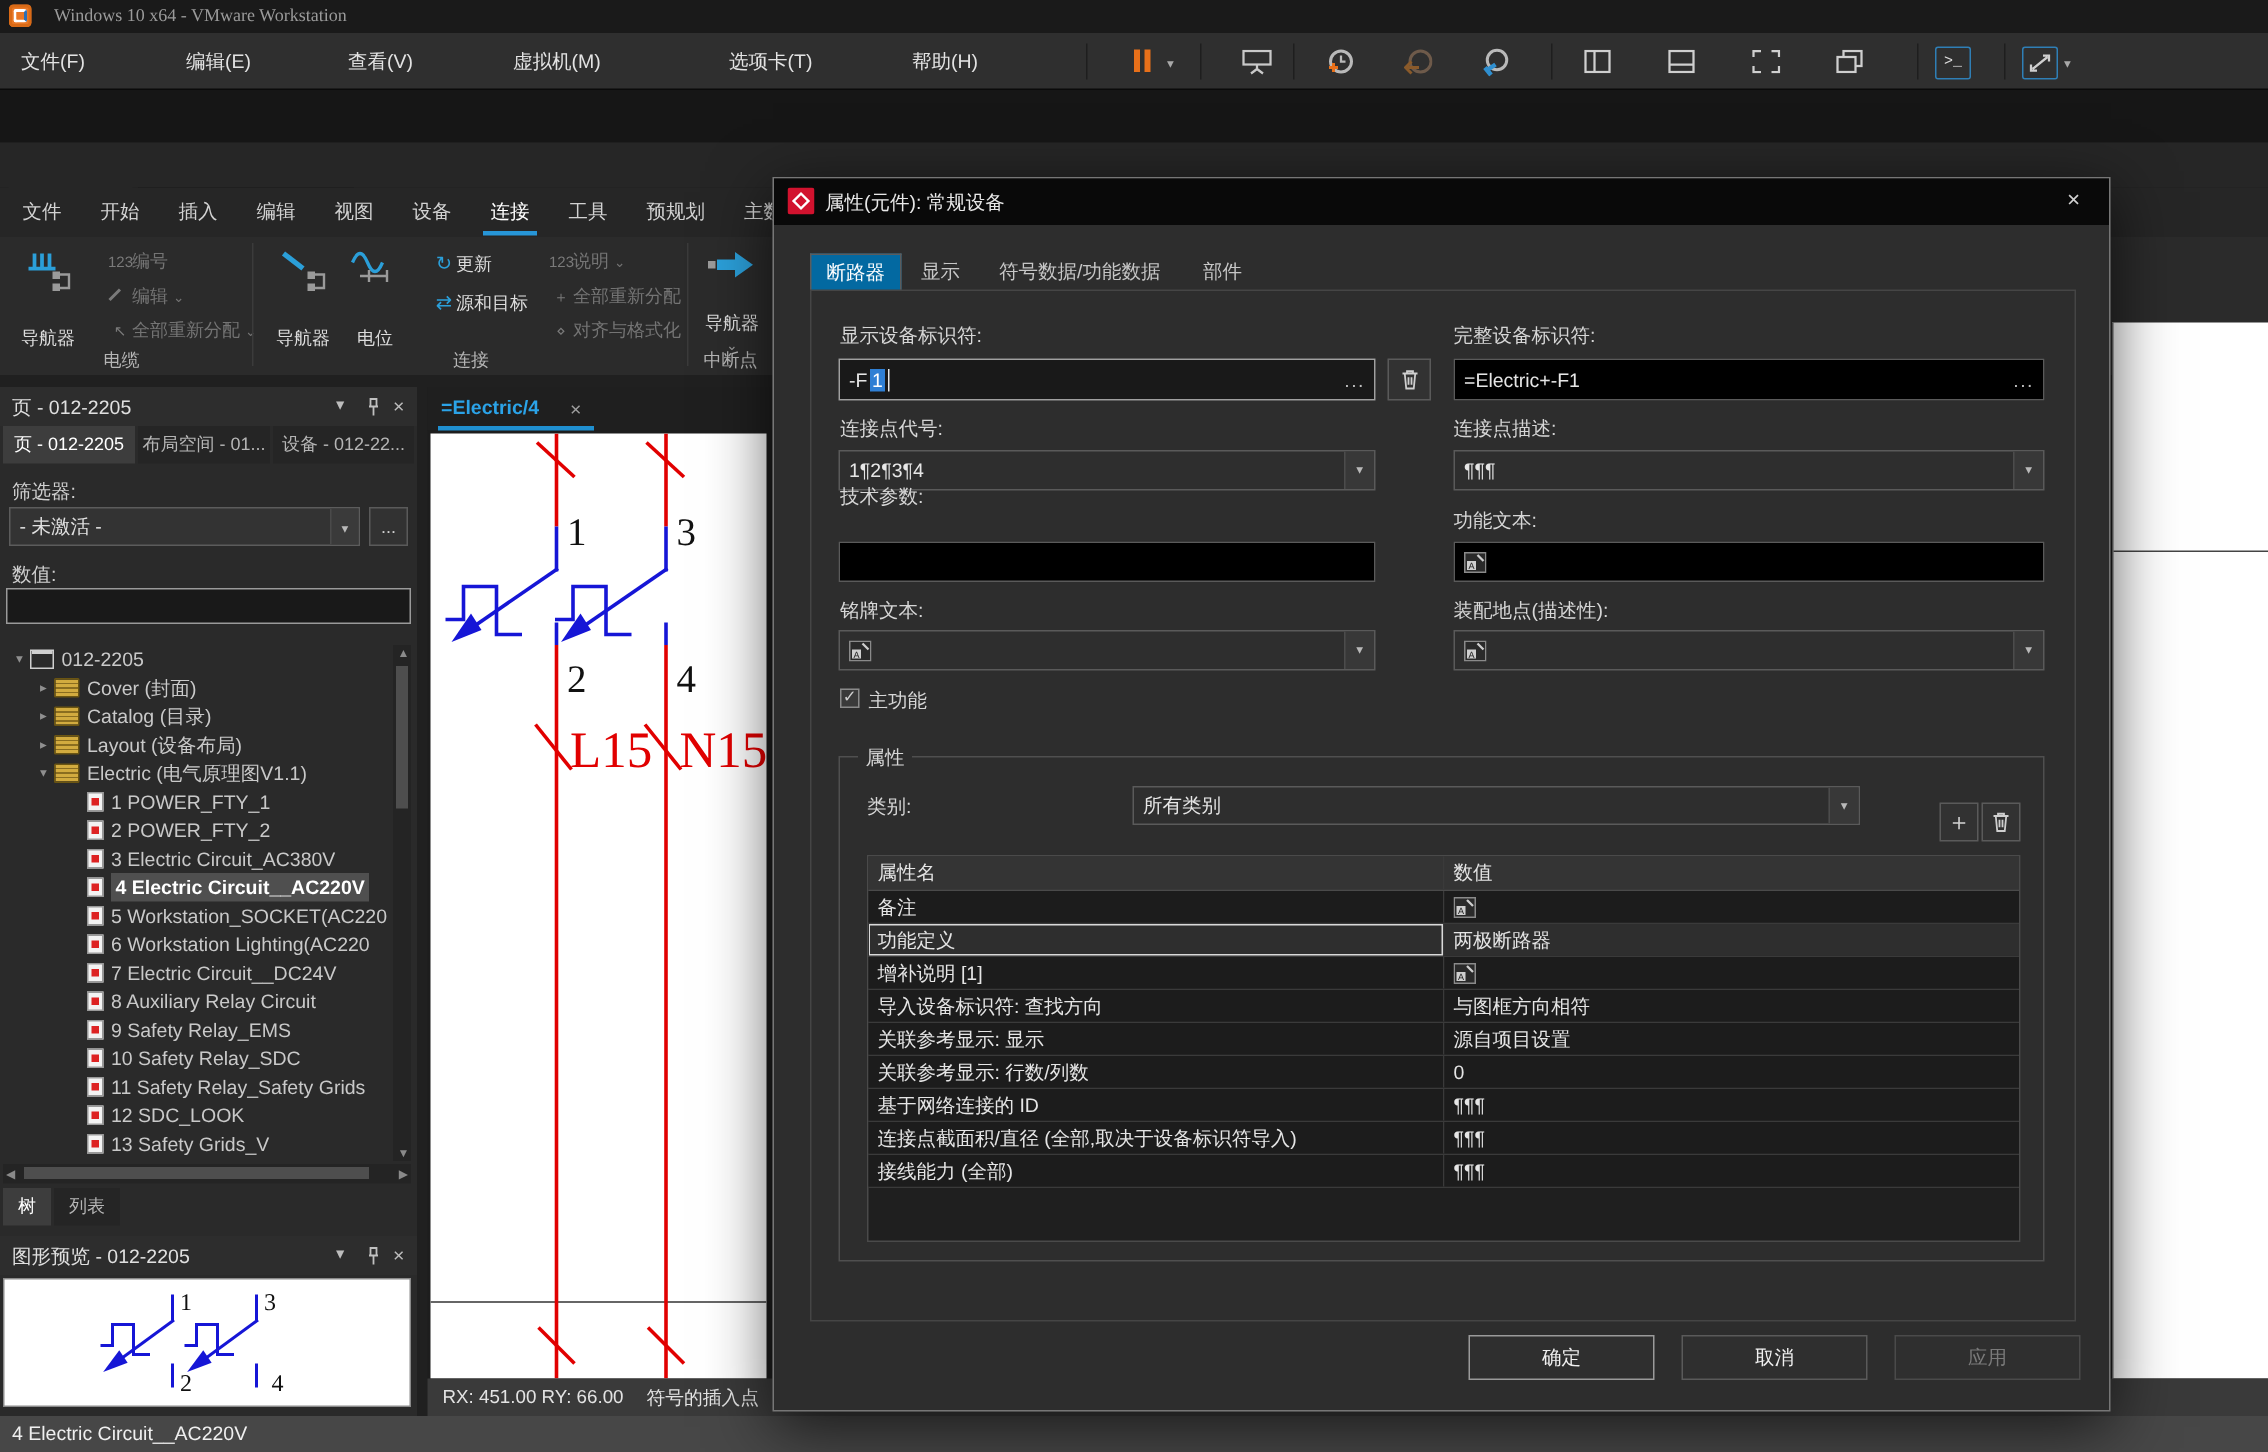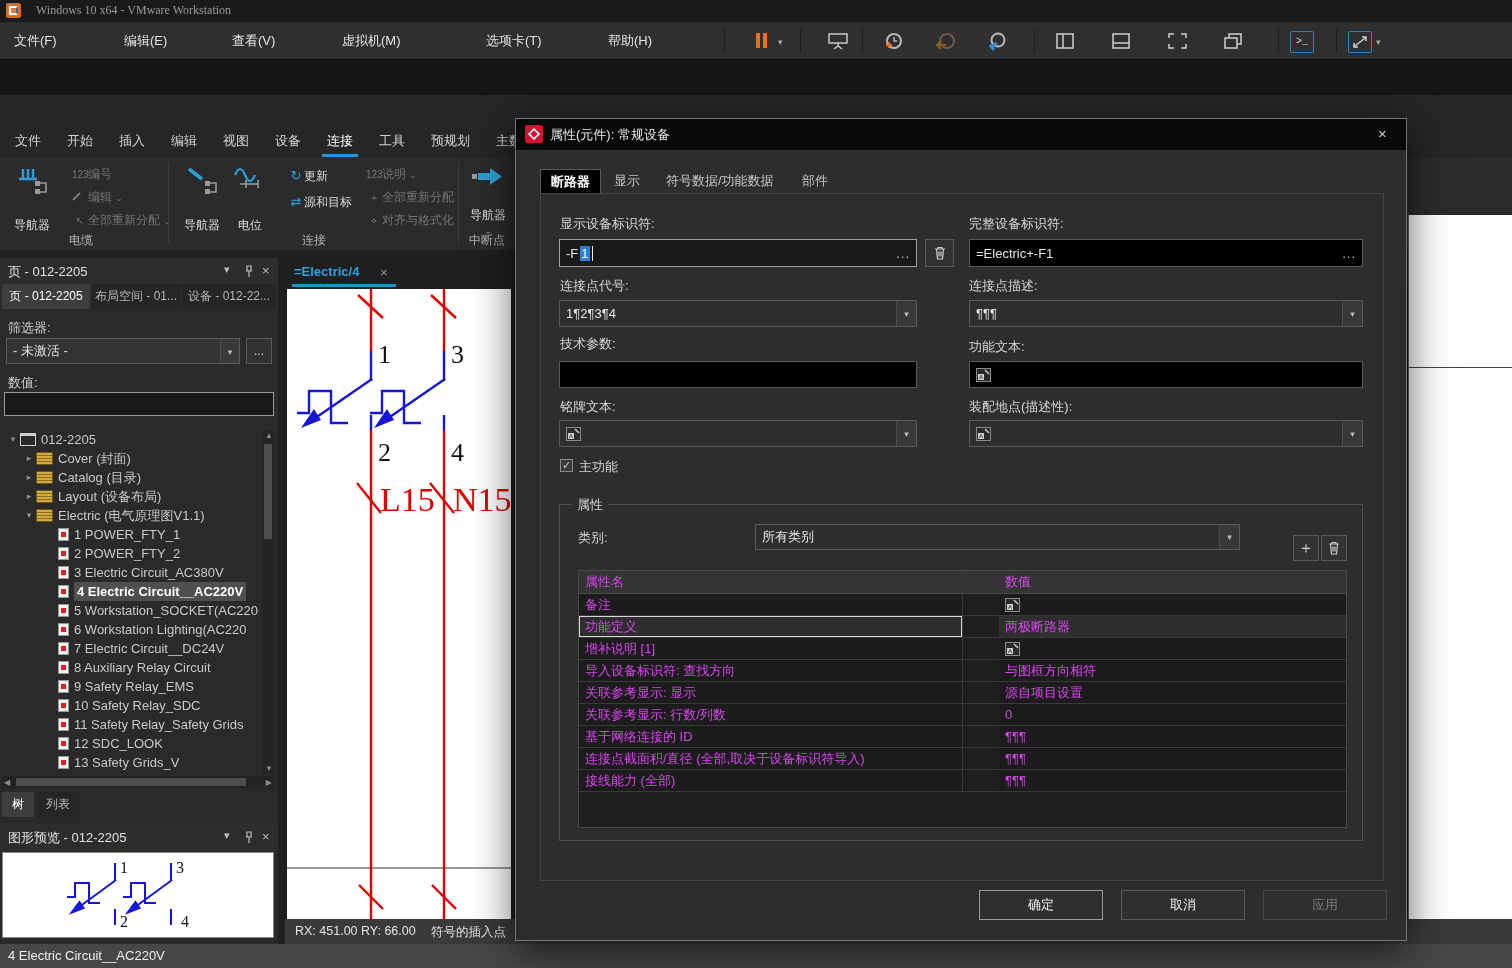--- a/index.html
+++ b/index.html
@@ -69,35 +69,35 @@
   .etabrow{left:285px;top:258px;width:1227px;height:29px;background:#1f1f1f;}
   .ecanvas{left:287px;top:289px;width:224px;height:630px;background:#ffffff;}
   .sliver{left:1408px;top:215px;width:104px;height:704px;background:#ffffff;border-left:1px solid #6b6b6b;box-sizing:border-box;}
   .rxbar{left:285px;top:919px;width:1227px;height:25px;background:#3a3a3a;color:#e3e3e3;font-size:12.5px;}
   .bstatus{left:0;top:944px;width:1512px;height:24px;background:#474747;color:#efefef;font-size:13px;line-height:24px;}
   
   .dialog{left:515px;top:118px;width:892px;height:823px;background:#2d2d2d;border:1px solid #767676;box-sizing:border-box;z-index:10;box-shadow:0 10px 40px rgba(0,0,0,.65);}
   .dtitle{position:absolute;left:0;top:0;width:100%;height:31px;background:#090909;}
   .dtitle .t{position:absolute;left:34px;top:7px;font-size:13px;color:#e8e8e8;}
   .dtab{position:absolute;top:50px;height:24px;line-height:24px;padding:0 10px;font-size:13px;color:#c6c6c6;}
-  .dtab.active{background:#000000;border:1px solid #5c5c5c;border-bottom:none;color:#fff;font-weight:bold;}
+  .dtab.active{background:#0369a1;border:1px solid #5c5c5c;border-bottom:none;color:#fff;}
   .dpanel{position:absolute;left:24px;top:74px;width:844px;height:688px;border:1px solid #454545;box-sizing:border-box;}
   .dlabel{position:absolute;font-size:13px;color:#d6d6d6;white-space:nowrap;}
   .dinput{position:absolute;background:#000000;border:1px solid #5a5a5a;box-sizing:border-box;color:#e6e6e6;font-size:13px;display:flex;align-items:center;padding:0 6px;gap:2px;}
   .dinput.focus{background:#191919;border-color:#a0a0a0;}
   .dinput .dots{margin-left:auto;color:#c0c0c0;letter-spacing:1px;}
   .selhl{background:#2f7fd4;color:#fff;padding:0 1px;}
   .caret{width:1px;height:15px;background:#e8e8e8;display:inline-block;}
   .dcombo{position:absolute;background:#2e2e2e;border:1px solid #5a5a5a;box-sizing:border-box;color:#e6e6e6;font-size:13px;display:flex;align-items:center;padding:0 6px;}
   .dcombo .arr{position:absolute;right:0;top:0;bottom:0;width:19px;background:#383838;border-left:1px solid #4c4c4c;color:#b9b9b9;font-size:9px;display:flex;align-items:center;justify-content:center;}
   .sqbtn{position:absolute;background:#323232;border:1px solid #5a5a5a;box-sizing:border-box;display:flex;align-items:center;justify-content:center;color:#d0d0d0;}
   .gbox{position:absolute;border:1px solid #4f4f4f;box-sizing:border-box;}
   .gleg{position:absolute;left:12px;top:-9px;background:#2d2d2d;padding:0 5px;font-size:13px;color:#d6d6d6;}
   .ptable{position:absolute;border:1px solid #4a4a4a;box-sizing:border-box;background:#1f1f1f;}
-  .prow{display:flex;height:21px;line-height:21px;font-size:13px;color:#d946ef;border-bottom:1px solid #3a3a3a;gap:36px;}
+  .prow{display:flex;height:21px;line-height:21px;font-size:13px;color:#e5e5e5;border-bottom:1px solid #3a3a3a;}
   .prow.hdr{background:#343434;height:22px;line-height:22px;border-bottom:1px solid #4a4a4a;}
   .pc1{width:384px;padding:0 6px;border-right:1px solid #3a3a3a;box-sizing:border-box;overflow:hidden;white-space:nowrap;background:#1c1c1c;}
   .pc2{flex:1;padding:0 6px;overflow:hidden;white-space:nowrap;background:#1c1c1c;display:flex;align-items:center;}
   .prow.hdr .pc1,.prow.hdr .pc2{background:#343434;}
   .prow.sel .pc1{background:#2e2e2e;box-shadow:inset 0 0 0 1px #d9d9d9;}
   .prow.sel .pc2{background:#2e2e2e;}
   .dbtn{position:absolute;width:124px;height:30px;line-height:28px;text-align:center;font-size:13px;background:#2f2f2f;border:1px solid #5a5a5a;box-sizing:border-box;color:#f0f0f0;}
   .dbtn.def{border-color:#9a9a9a;}
   .dbtn.dis{border-color:#4a4a4a;color:#7a7a7a;}
   .cbx{position:absolute;width:13px;height:13px;background:#3a3a3a;border:1px solid #8a8a8a;box-sizing:border-box;color:#cfcfcf;font-size:11px;line-height:11px;text-align:center;}
@@ -529,21 +529,21 @@
     <div class="dcombo" style="left:43px;top:181px;width:358px;height:27px">
       <span>1¶2¶3¶4</span>
         <span class="arr">▾</span>
     </div>
     <span class="dlabel" style="left:453px;top:158px">连接点描述:</span>
     <div class="dcombo" style="left:453px;top:181px;width:394px;height:27px">
       <span>¶¶¶</span>
         <span class="arr">▾</span>
     </div>
 
-    <span class="dlabel" style="left:44px;top:216px">技术参数:</span>
+    <span class="dlabel" style="left:44px;top:203px">技术参数:</span>
     <div class="dinput" style="left:43px;top:242px;width:358px;height:27px"></div>
     <span class="dlabel" style="left:453px;top:219px">功能文本:</span>
     <div class="dinput" style="left:453px;top:242px;width:394px;height:27px">
       <svg width="15" height="14">
           <rect x="0.5" y="0.5" width="14" height="13" fill="#2a2a2a" stroke="#8a8a8a"></rect>
           <line x1="9" y1="2" x2="13" y2="6" stroke="#cfcfcf" stroke-width="1.5"></line>
           <rect x="2" y="6" width="6" height="6" fill="#cfcfcf"></rect>
           <text x="3" y="11.4" font-size="6" fill="#222">A</text>
         </svg>
     </div>

